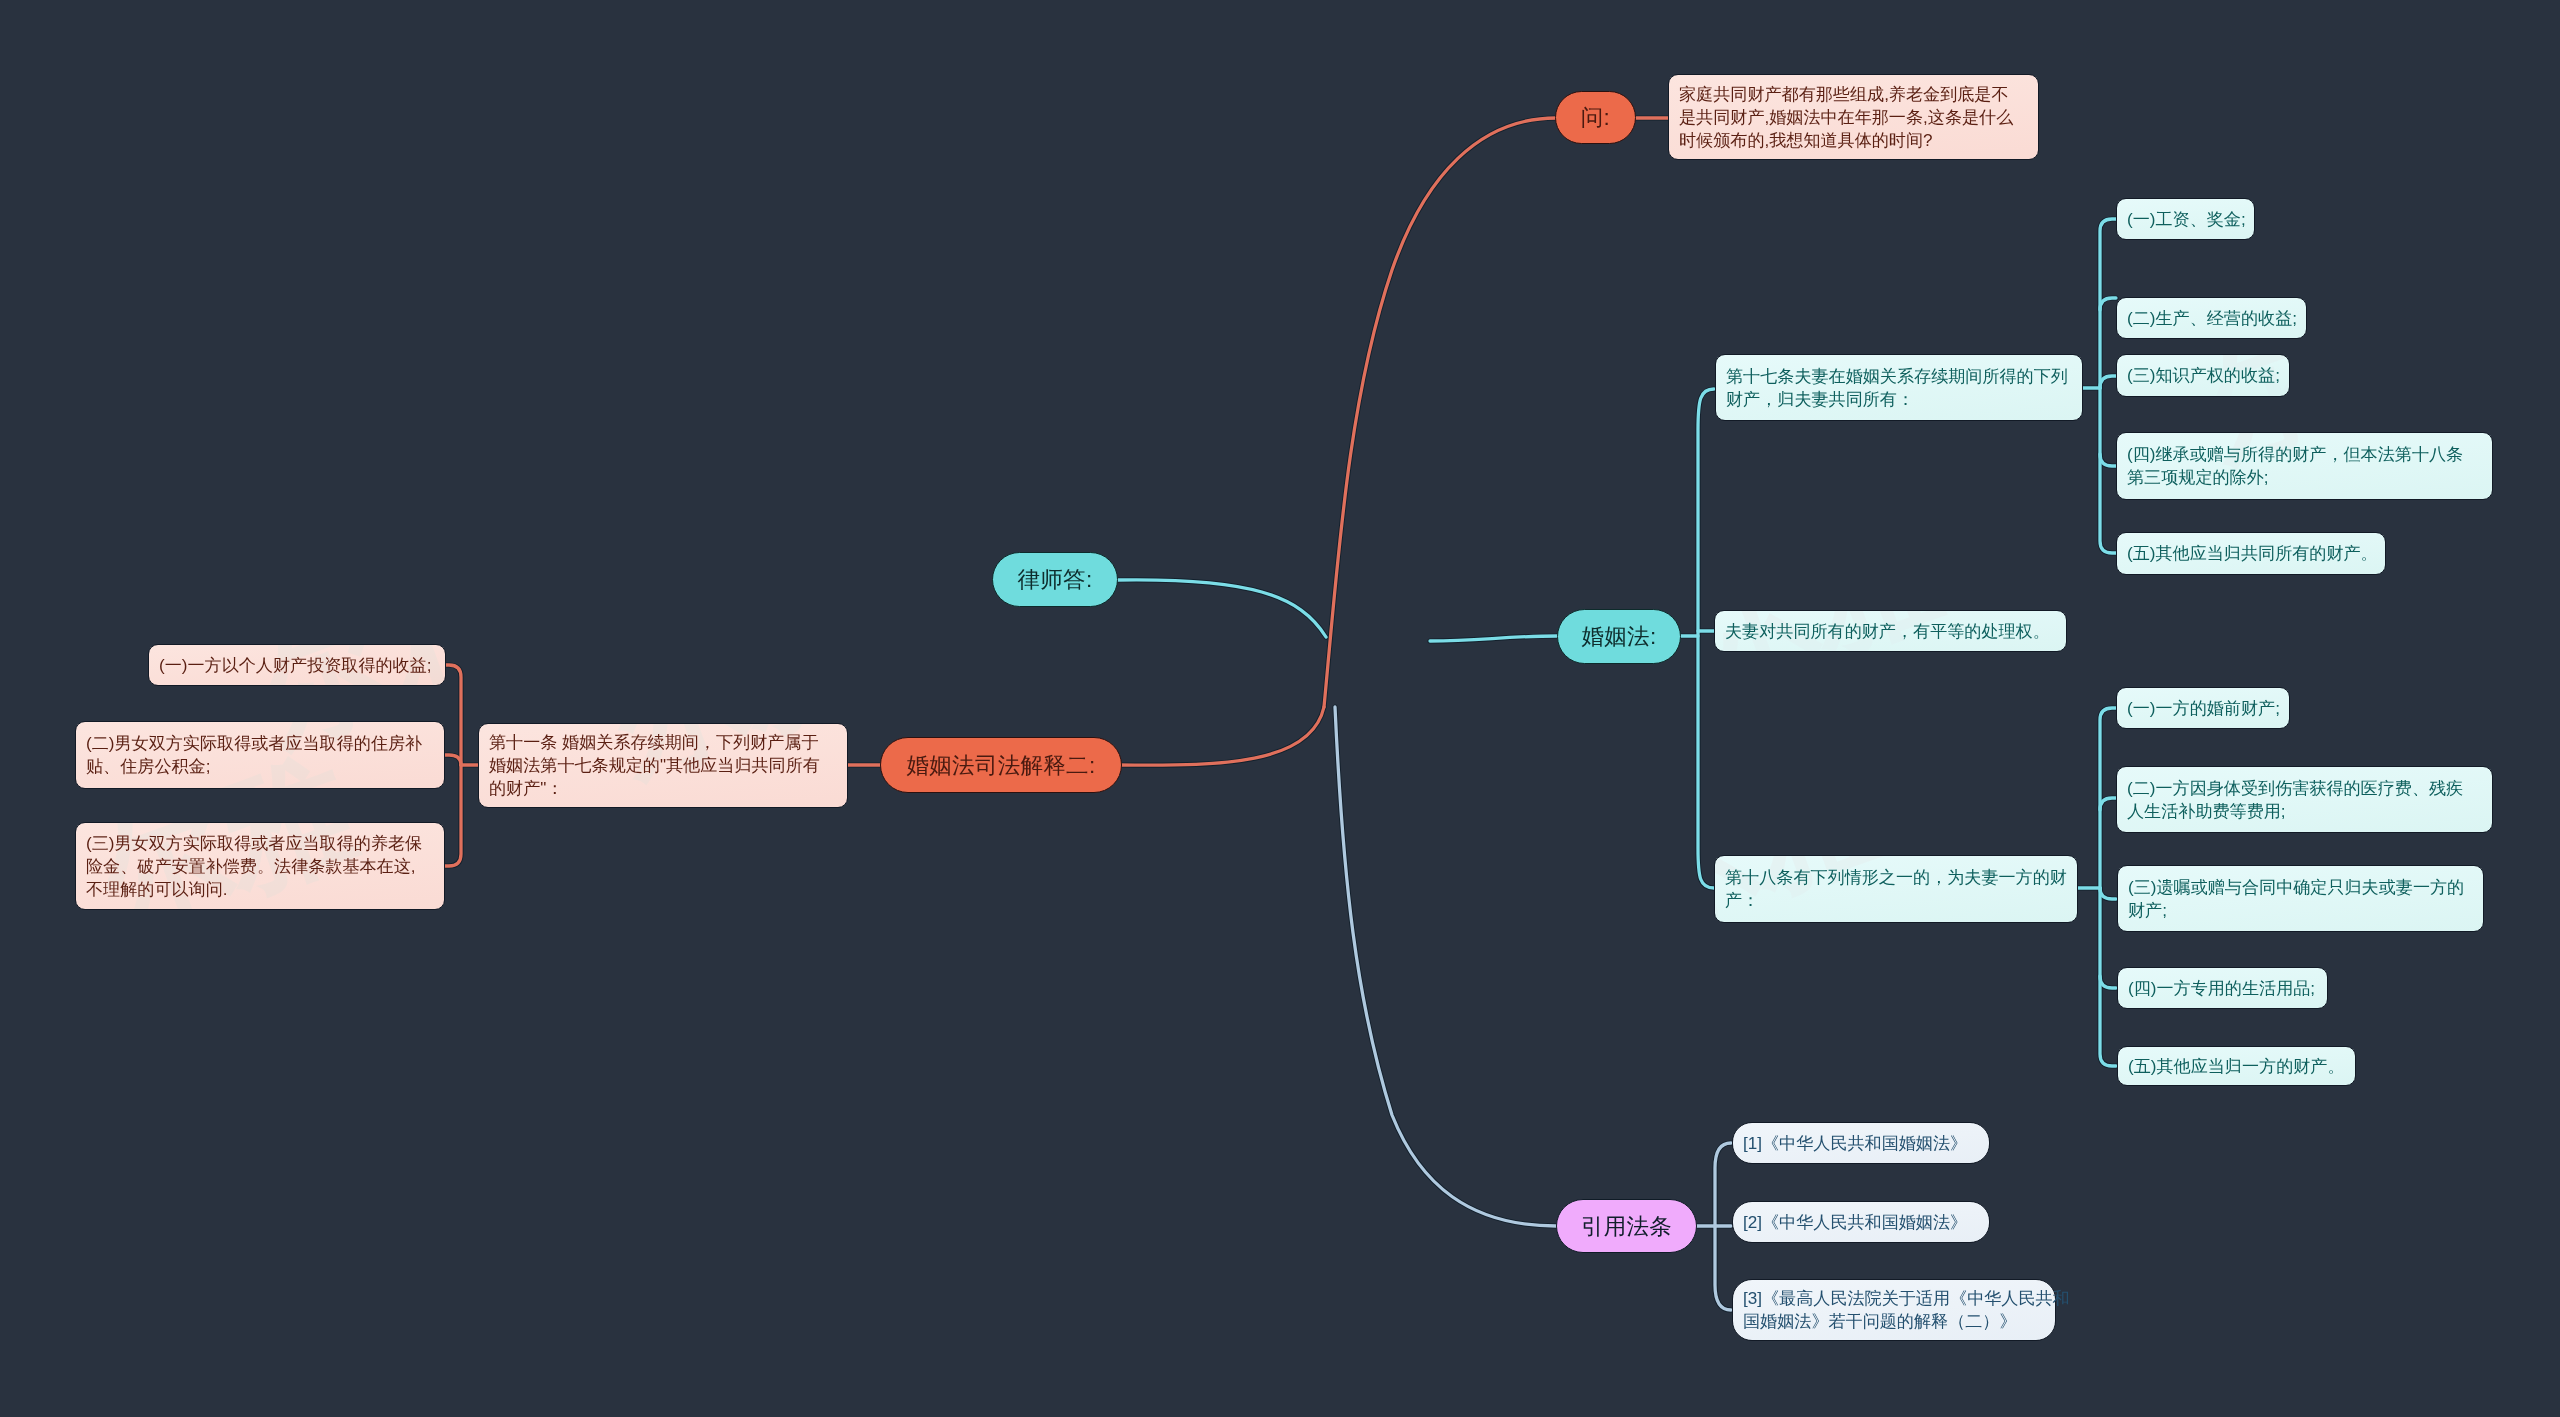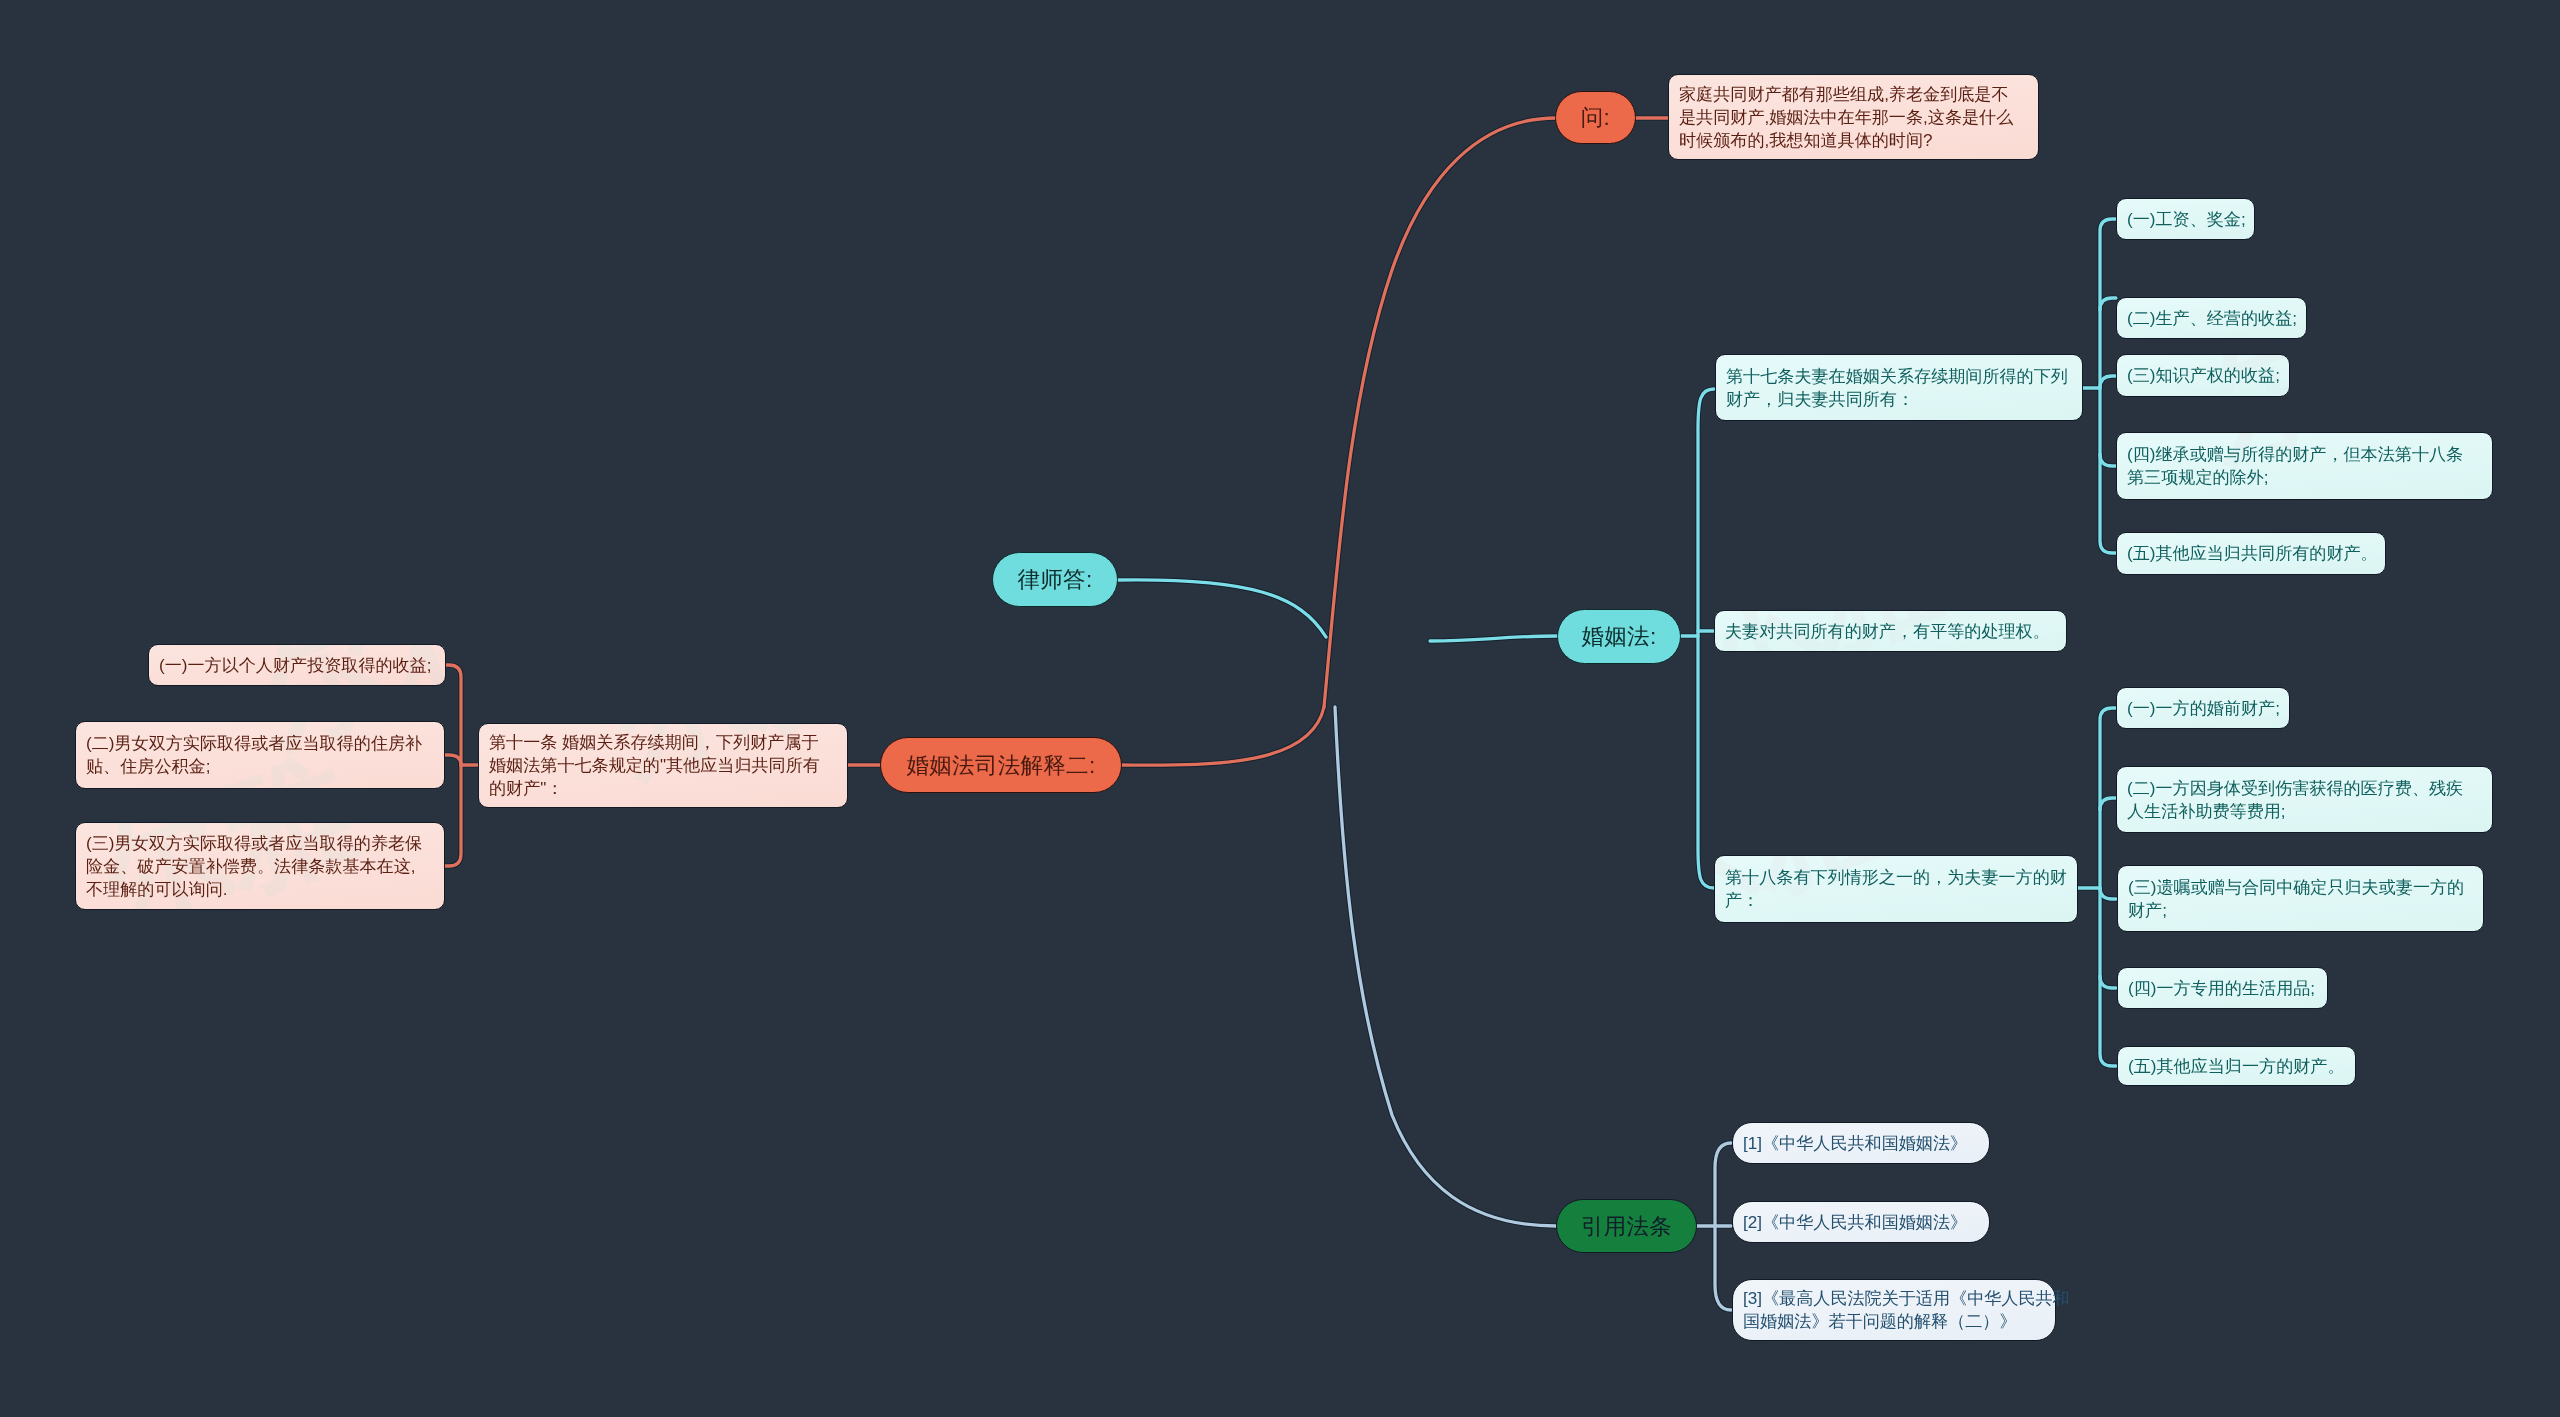--- a/index.html
+++ b/index.html
@@ -15,21 +15,21 @@
   .node .txt{display:block;width:100%;white-space:pre;}
 
   .n-root{
     background:#3F5E85;color:#FFFFFF;border-radius:999px;
     justify-content:center;text-align:center;
     font-size:30px;letter-spacing:0.6px;
   }
   .pill{justify-content:center;text-align:center;border-radius:999px;font-size:22.5px;letter-spacing:0.3px;}
   .pill-orange{background:#EC6A4A;color:#491A10;border:1.6px solid #2B1110;}
   .pill-cyan{background:#6FDCDD;color:#0E2D2D;border:1.6px solid #0D2B2B;}
-  .pill-steel{background:#15803d;color:#101E2B;border:1.6px solid #0F1B26;}
+  .pill-steel{background:#f0abfc;color:#101E2B;border:1.6px solid #0F1B26;}
 
   .box{border-radius:10px;line-height:23px;font-size:17.1px;box-sizing:border-box;
        padding:8px 10px;align-items:center;border:1.8px solid #121A26;}
   .box-peach{background:linear-gradient(175deg,#FCE5DF 0%,#FADBD4 100%);color:#5A1F12;}
   .box-mint{background:linear-gradient(175deg,#E6FAFA 0%,#DBF5F3 100%);color:#0E5F5D;}
   .box-ice{background:linear-gradient(175deg,#F0F5FA 0%,#E8EFF6 100%);color:#24506F;border-radius:20px;}
 
   
   #watermark{position:absolute;left:0;top:0;width:2560px;height:1417px;
              pointer-events:none;mix-blend-mode:darken;overflow:hidden;}

